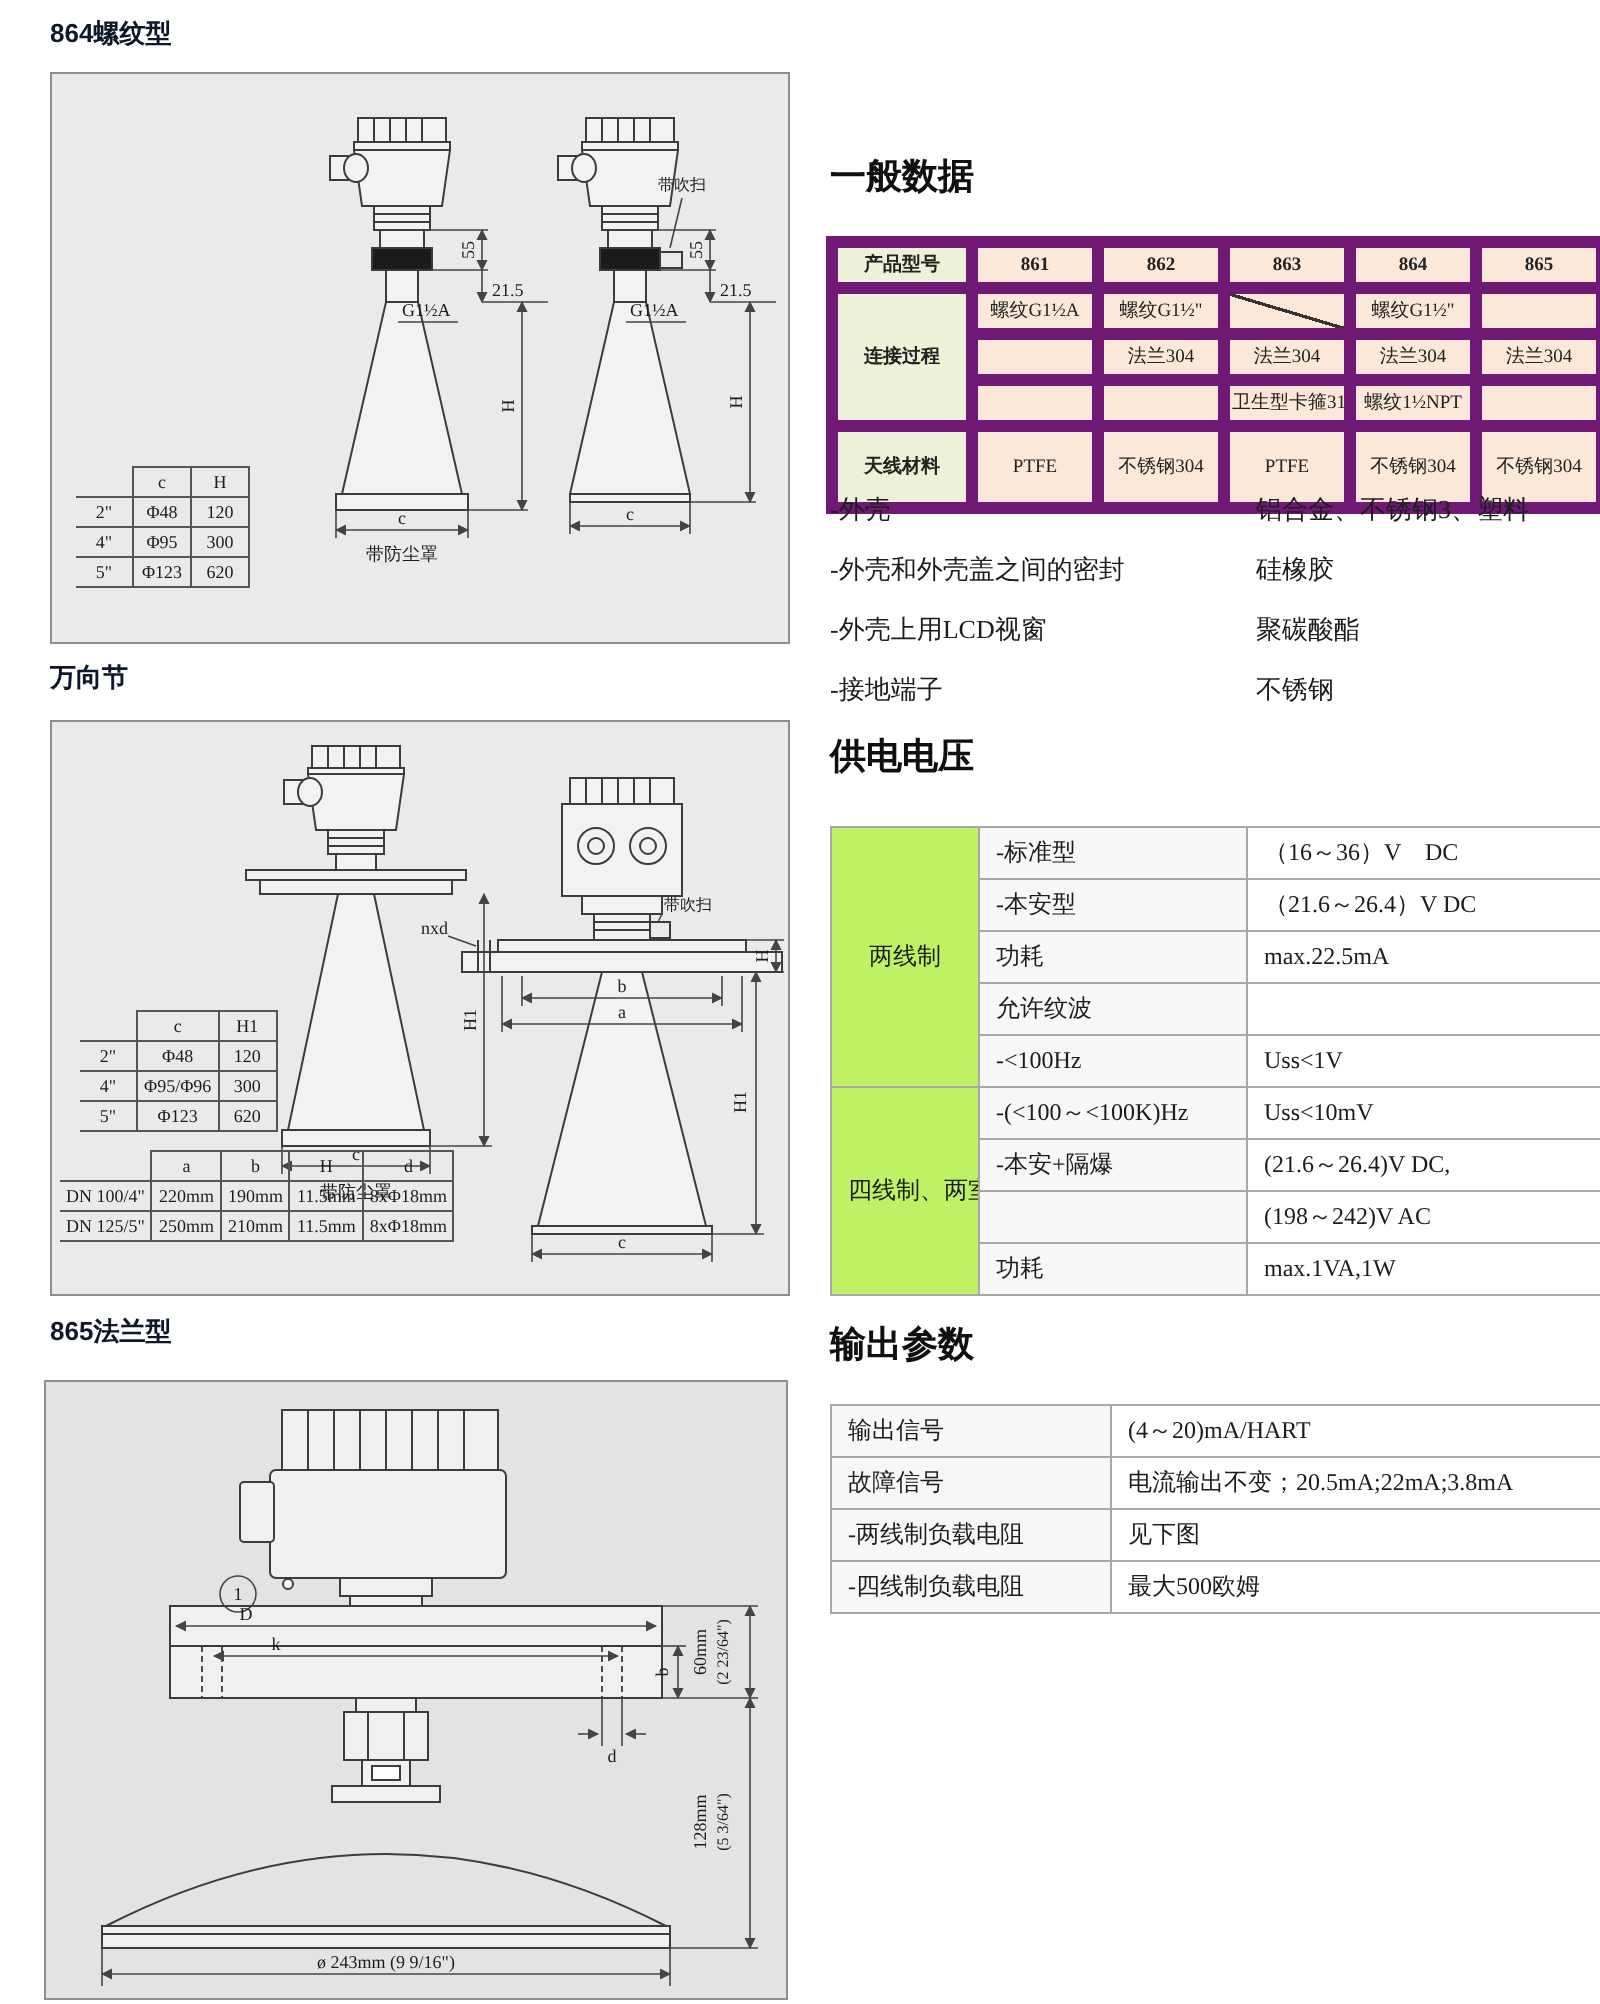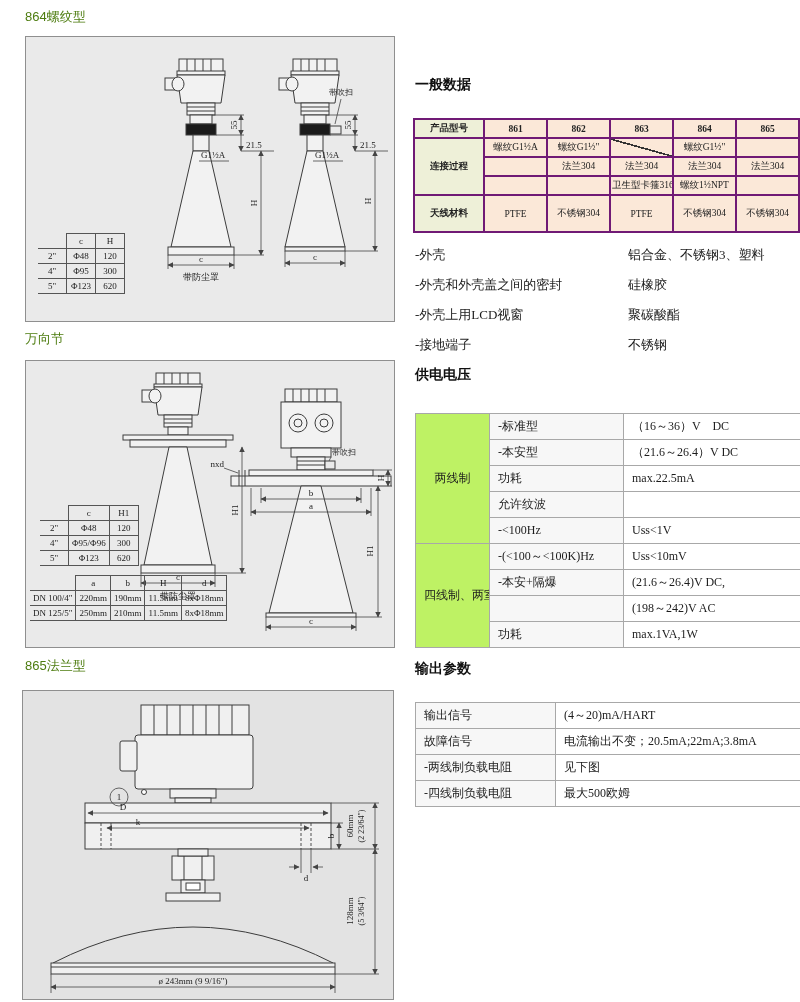--- a/index.html
+++ b/index.html
@@ -1,29 +1,29 @@
 <!DOCTYPE html>
 <html><head>
 <meta charset="utf-8">
 <style>
   html,body{margin:0;padding:0;background:#fff;}
   #page{position:relative;width:800px;height:1002px;background:#ffffff;overflow:hidden;
         font-family:"Liberation Sans",sans-serif;color:#222;}
   .abs{position:absolute;}
-  .sec-title{font-weight:normal;font-size:13px;color:#4d7c0f;}
+  .sec-title{font-weight:bold;font-size:13px;color:#0f172a;}
   .draw-box{background:#eaeaea;border:1px solid #8f8f8f;box-sizing:border-box;}
   .draw-box svg{position:absolute;left:0;top:0;}
   .cad-table{border-collapse:collapse;font-family:"Liberation Serif",serif;font-size:9px;color:#1c1c1c;}
   .cad-table td{border:1px solid #555;padding:1px 3px;text-align:center;min-width:22px;height:12px;white-space:nowrap;}
   .cad-table td.blank{border-top:none;border-left:none;}
   .cad-table td:first-child{border-left:none;}
   .h1{font-size:22px;font-weight:bold;color:#3a3a3a;letter-spacing:1px;}
-  .h2{font-size:14px;font-weight:bold;color:#101010;}
+  .h2{font-size:18px;font-weight:bold;color:#101010;}
   .ptable{border-collapse:collapse;font-family:"Liberation Serif",serif;font-size:9.5px;table-layout:fixed;}
-  .ptable td{border:2px solid #701a75;padding:2px 1px;text-align:center;white-space:nowrap;overflow:hidden;}
+  .ptable td{border:6px solid #701a75;padding:2px 1px;text-align:center;white-space:nowrap;overflow:hidden;}
   .ptable td.lbl{background:#eef0d8;font-weight:bold;}
   .ptable td.val{background:#fbe8d8;}
   .ptable td.mdl{background:#fbe8d8;font-weight:bold;}
   .ptable td.diag{background-color:#fbe8d8;
      background-image:linear-gradient(to top right,transparent 47%,#333 47%,#333 52%,transparent 52%);}
   .ptable tr.tall td{padding:11px 1px;}
   .speclist{font-family:"Liberation Serif",serif;font-size:13px;color:#1c1c1c;}
   .gtable{border-collapse:collapse;font-family:"Liberation Serif",serif;font-size:12px;color:#1c1c1c;table-layout:fixed;}
   .gtable td{border:1px solid #a8a8a8;padding:4px 8px;height:17px;white-space:nowrap;overflow:hidden;}
   .gtable td.gcol{background:#bef264;text-align:center;}

